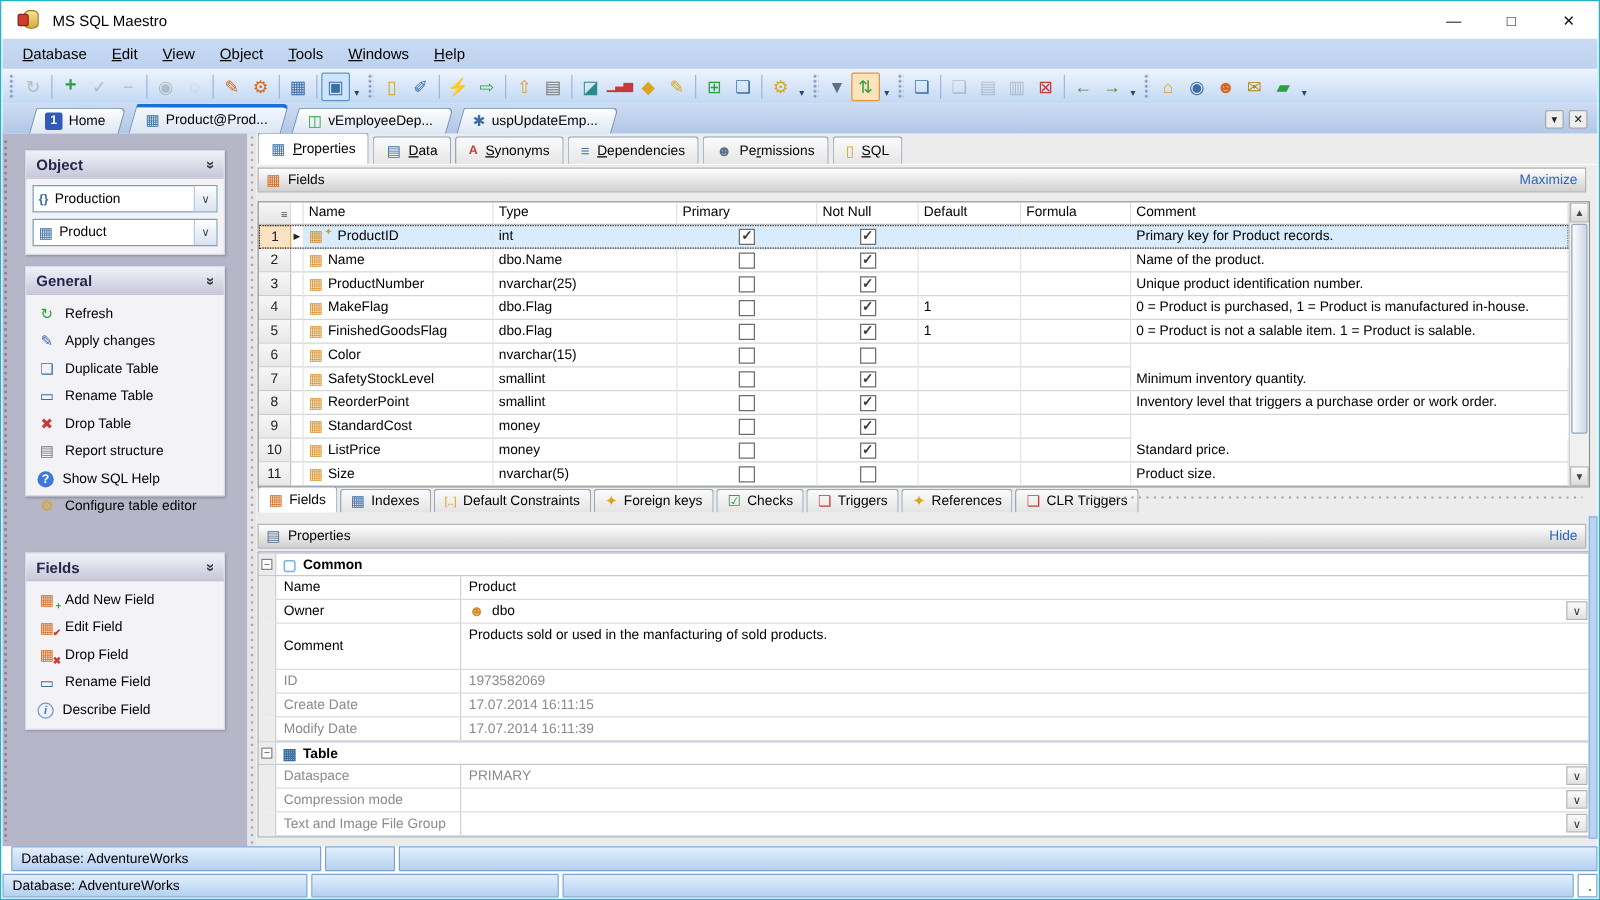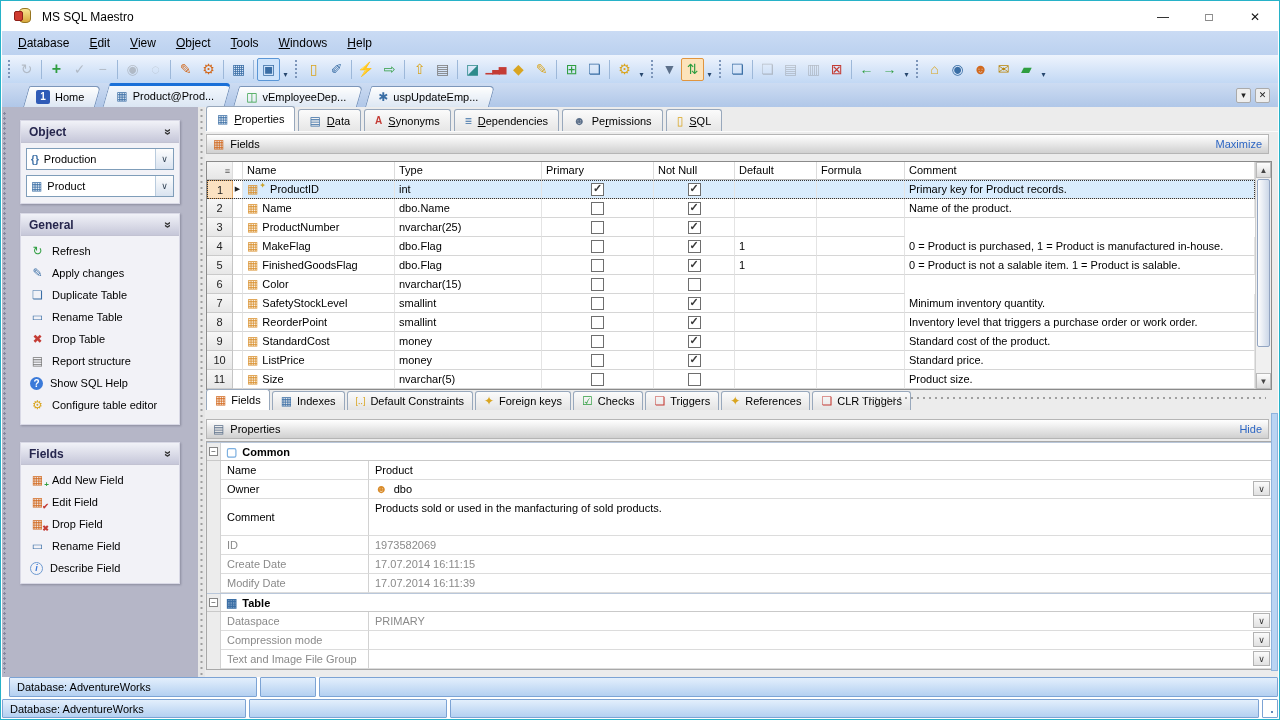--- a/index.html
+++ b/index.html
@@ -345,21 +345,21 @@
       </div>
       <div class="sel-row">
         <span class="c-blue" style="font-size:12px">▦</span>
         <span>Product</span>
         <span class="ddbtn">
             <span>∨</span>
           </span>
       </div>
     </div>
 
-    <div class="panel" style="top:106px;height:212px">
+    <div class="panel" style="top:106px;height:184px">
       <div class="panel-h">
         <span>General</span>
         <span class="chev">«</span>
       </div>
       <div style="padding-top:4px">
         <div class="pitem">
             <span class="pic c-green">↻</span>
             <span>Refresh</span>
           </div>
         <div class="pitem">
@@ -526,20 +526,21 @@
             </div>
           <div class="cell">nvarchar(25)</div>
           <div class="cell center">
               <span class="cb"></span>
             </div>
           <div class="cell center">
               <span class="cb on"></span>
             </div>
           <div class="cell"></div>
           <div class="cell"></div>
+          <div class="cell">Unique product identification number.</div>
         </div>
 
         <div class="grow row">
           <div class="numcell">4</div>
             <div class="markcell"></div>
           <div class="cell">
               <span class="fic">▦</span>
               <span>MakeFlag</span>
             </div>
           <div class="cell">dbo.Flag</div>
@@ -638,21 +639,20 @@
             </div>
           <div class="cell">money</div>
           <div class="cell center">
               <span class="cb"></span>
             </div>
           <div class="cell center">
               <span class="cb on"></span>
             </div>
           <div class="cell"></div>
           <div class="cell"></div>
-          <div class="cell">Standard cost of the product.</div>
         </div>
 
         <div class="grow row">
           <div class="numcell">10</div>
             <div class="markcell"></div>
           <div class="cell">
               <span class="fic">▦</span>
               <span>ListPrice</span>
             </div>
           <div class="cell">money</div>

